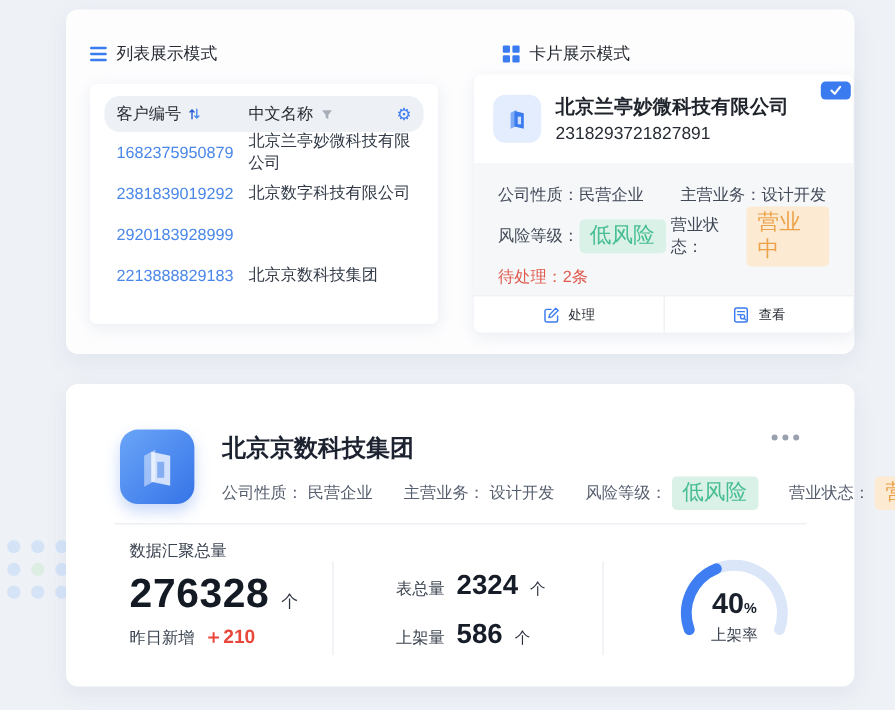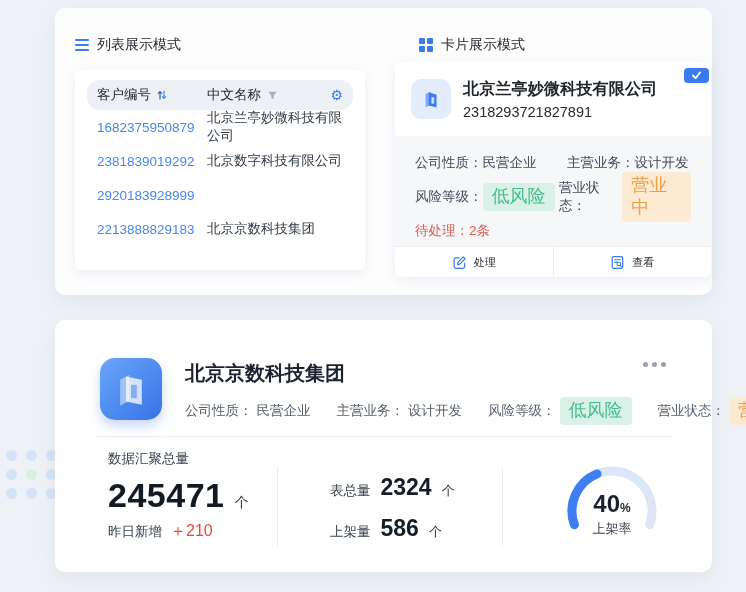--- a/index.html
+++ b/index.html
@@ -116,21 +116,21 @@
   .more-btn b { width:5px; height:5px; border-radius:50%; background:#99a1ae; display:block; }
   .h-divider {
     position:absolute; left:40px; right:40px; top:116px; height:1px; background:#e8ecf1;
   }
   .stat-label { font-size:13.5px; color:#39424f; }
   .stat-main { position:absolute; left:53px; top:130px; }
   .big-number-row { display:flex; align-items:baseline; gap:10px; margin-top:8px; }
   .big-number { font-size:34px; font-weight:800; color:#141a24; letter-spacing:.5px; }
   .big-unit { font-size:14px; color:#2a313c; }
   .yesterday { display:flex; align-items:center; gap:8px; margin-top:6px; }
-  .yesterday .delta { color:#e8483c; font-weight:400; font-size:16px; }
+  .yesterday .delta { color:#e8483c; font-weight:700; font-size:16px; }
   .v-div { position:absolute; width:1px; background:#e8ecf1; top:148px; height:78px; }
   .vd1 { left:222px; } .vd2 { left:447px; }
   .stat-mid { position:absolute; left:275px; top:154px; }
   .mid-row { display:flex; align-items:baseline; gap:10px; margin-bottom:14px; }
   .mid-value { font-size:23px; font-weight:700; color:#161d28; }
   .mid-unit { font-size:13px; color:#2a313c; }
   .gauge-wrap { position:absolute; left:502px; top:140px; width:110px; height:92px; }
   .gauge-text { position:absolute; left:0; top:30px; width:110px; text-align:center; }
   .gauge-num { font-size:24px; font-weight:700; color:#1a212c; }
   .gauge-pct { font-size:12px; font-weight:700; color:#1a212c; }
@@ -312,21 +312,21 @@
     <b></b>
       <b></b>
       <b></b>
   </div>
 
   <div class="h-divider"></div>
 
   <div class="stat-main">
     <div class="stat-label">数据汇聚总量</div>
     <div class="big-number-row">
-      <span class="big-number">245471</span>
+      <span class="big-number">276328</span>
       <span class="big-unit">个</span>
     </div>
     <div class="yesterday">
       <span class="stat-label">昨日新增</span>
       <span class="delta">＋210</span>
     </div>
   </div>
 
   <div class="v-div vd1"></div>
 

